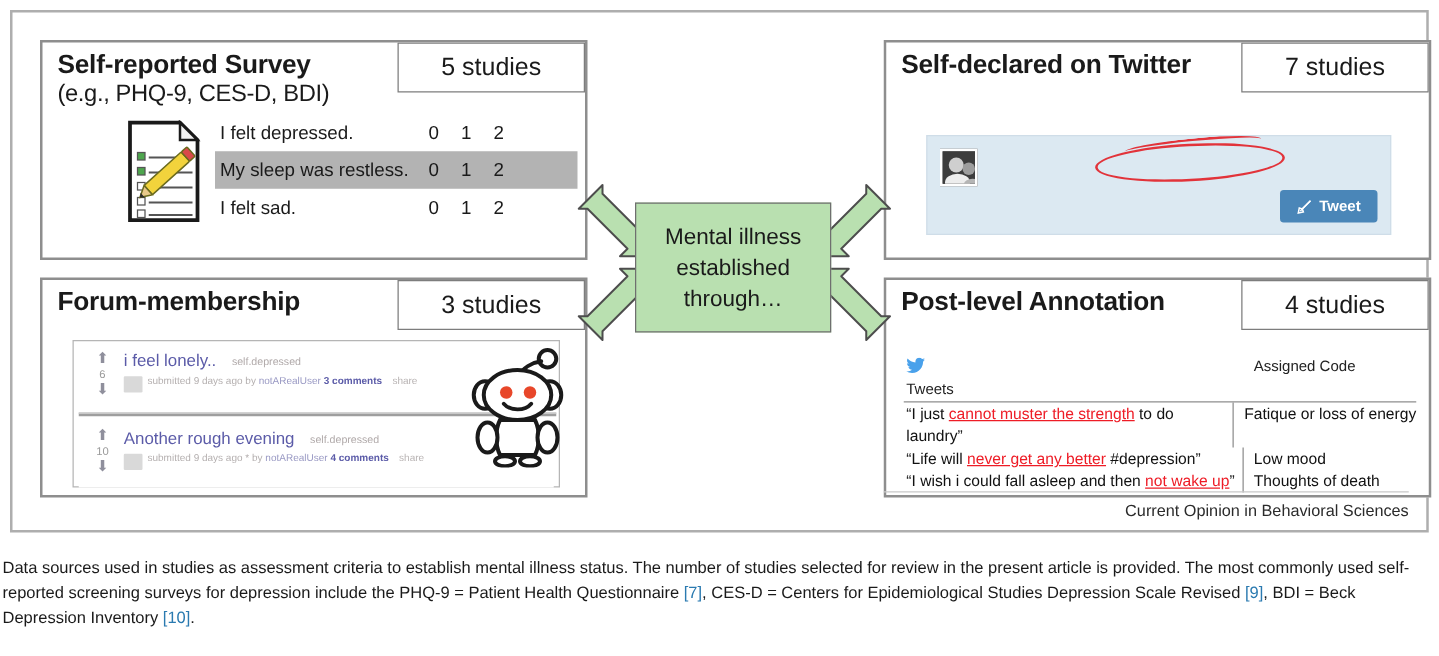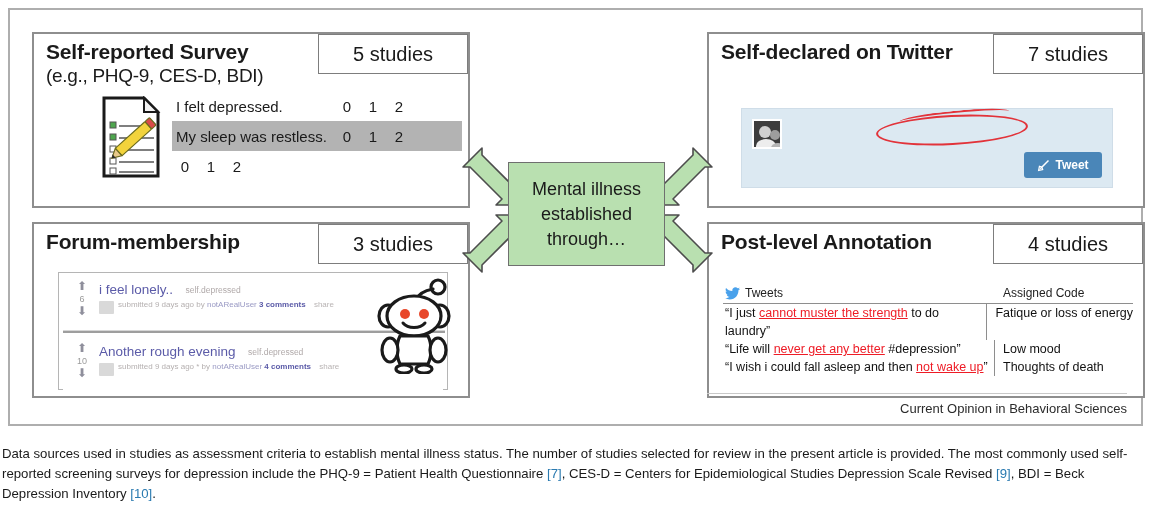--- a/index.html
+++ b/index.html
@@ -178,21 +178,21 @@
   .annot-head{
     display:flex; font-size:12px; color:#222;
     border-bottom:1.5px solid #8e8e8e;
     padding-bottom:3px;
   }
   .annot-row{
     display:flex; font-size:12.5px; color:#111; line-height:18px;
   }
   .col-a{ width:272px; padding-left:2px; border-right:1.5px solid #8e8e8e; }
   .col-b{ padding-left:8px; white-space:nowrap; }
-  .annot-head .col-a{ display:flex; align-items:center; gap:5px; border-right:1.5px solid transparent;}
+  .annot-head .col-a{ display:flex; align-items:flex-start; gap:5px; border-right:1.5px solid transparent;flex-direction:column;}
   u.red{ color:#ee1c26; text-decoration:underline; text-decoration-color:#ee1c26; }
 
   
   #journal-line{
     position:absolute; right:14px; bottom:8px;
     font-size:13px; color:#2b2b2b;
   }
   #journal-rule{
     position:absolute; left:697px; right:14px; bottom:30px;
     height:1px; background:#c9c9c9;
@@ -288,20 +288,21 @@
           <span class="opt">1</span>
           <span class="opt">2</span>
         </div>
         <div class="survey-row hl">
           <span class="q-text">My sleep was restless.</span>
           <span class="opt">0</span>
           <span class="opt">1</span>
           <span class="opt">2</span>
         </div>
         <div class="survey-row">
+          <span class="q-text">I felt sad.</span>
           <span class="opt">0</span>
           <span class="opt">1</span>
           <span class="opt">2</span>
         </div>
       </div>
     </div>
   </div>
 
   <div class="panel" id="panel-twitter">
     <div class="panel-head">

